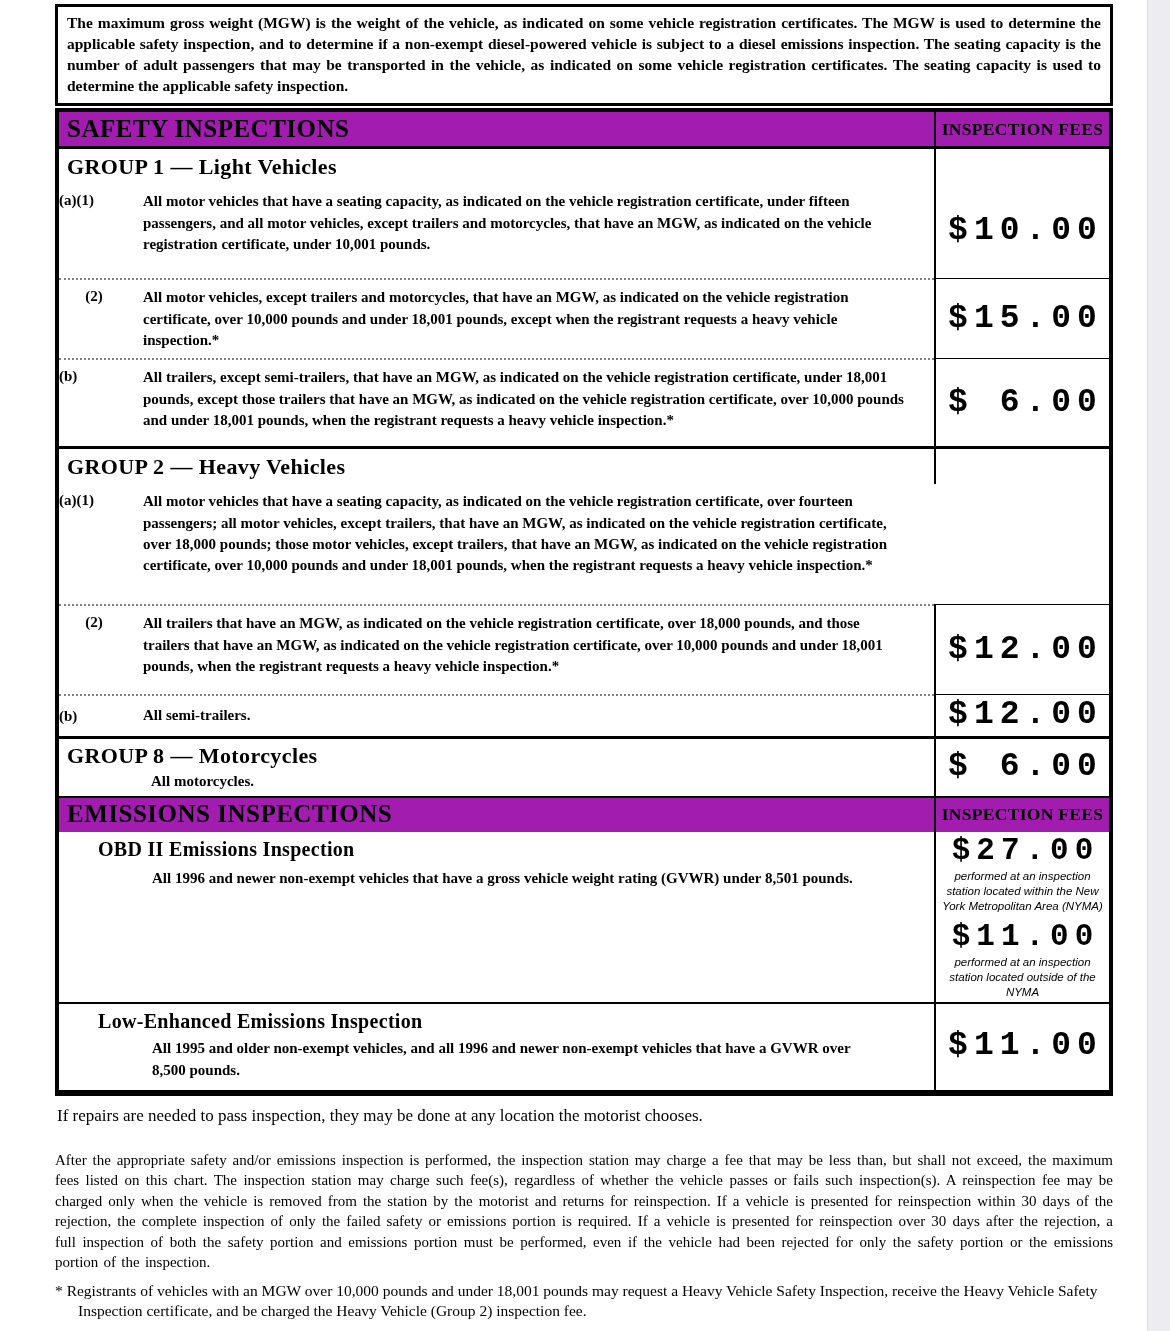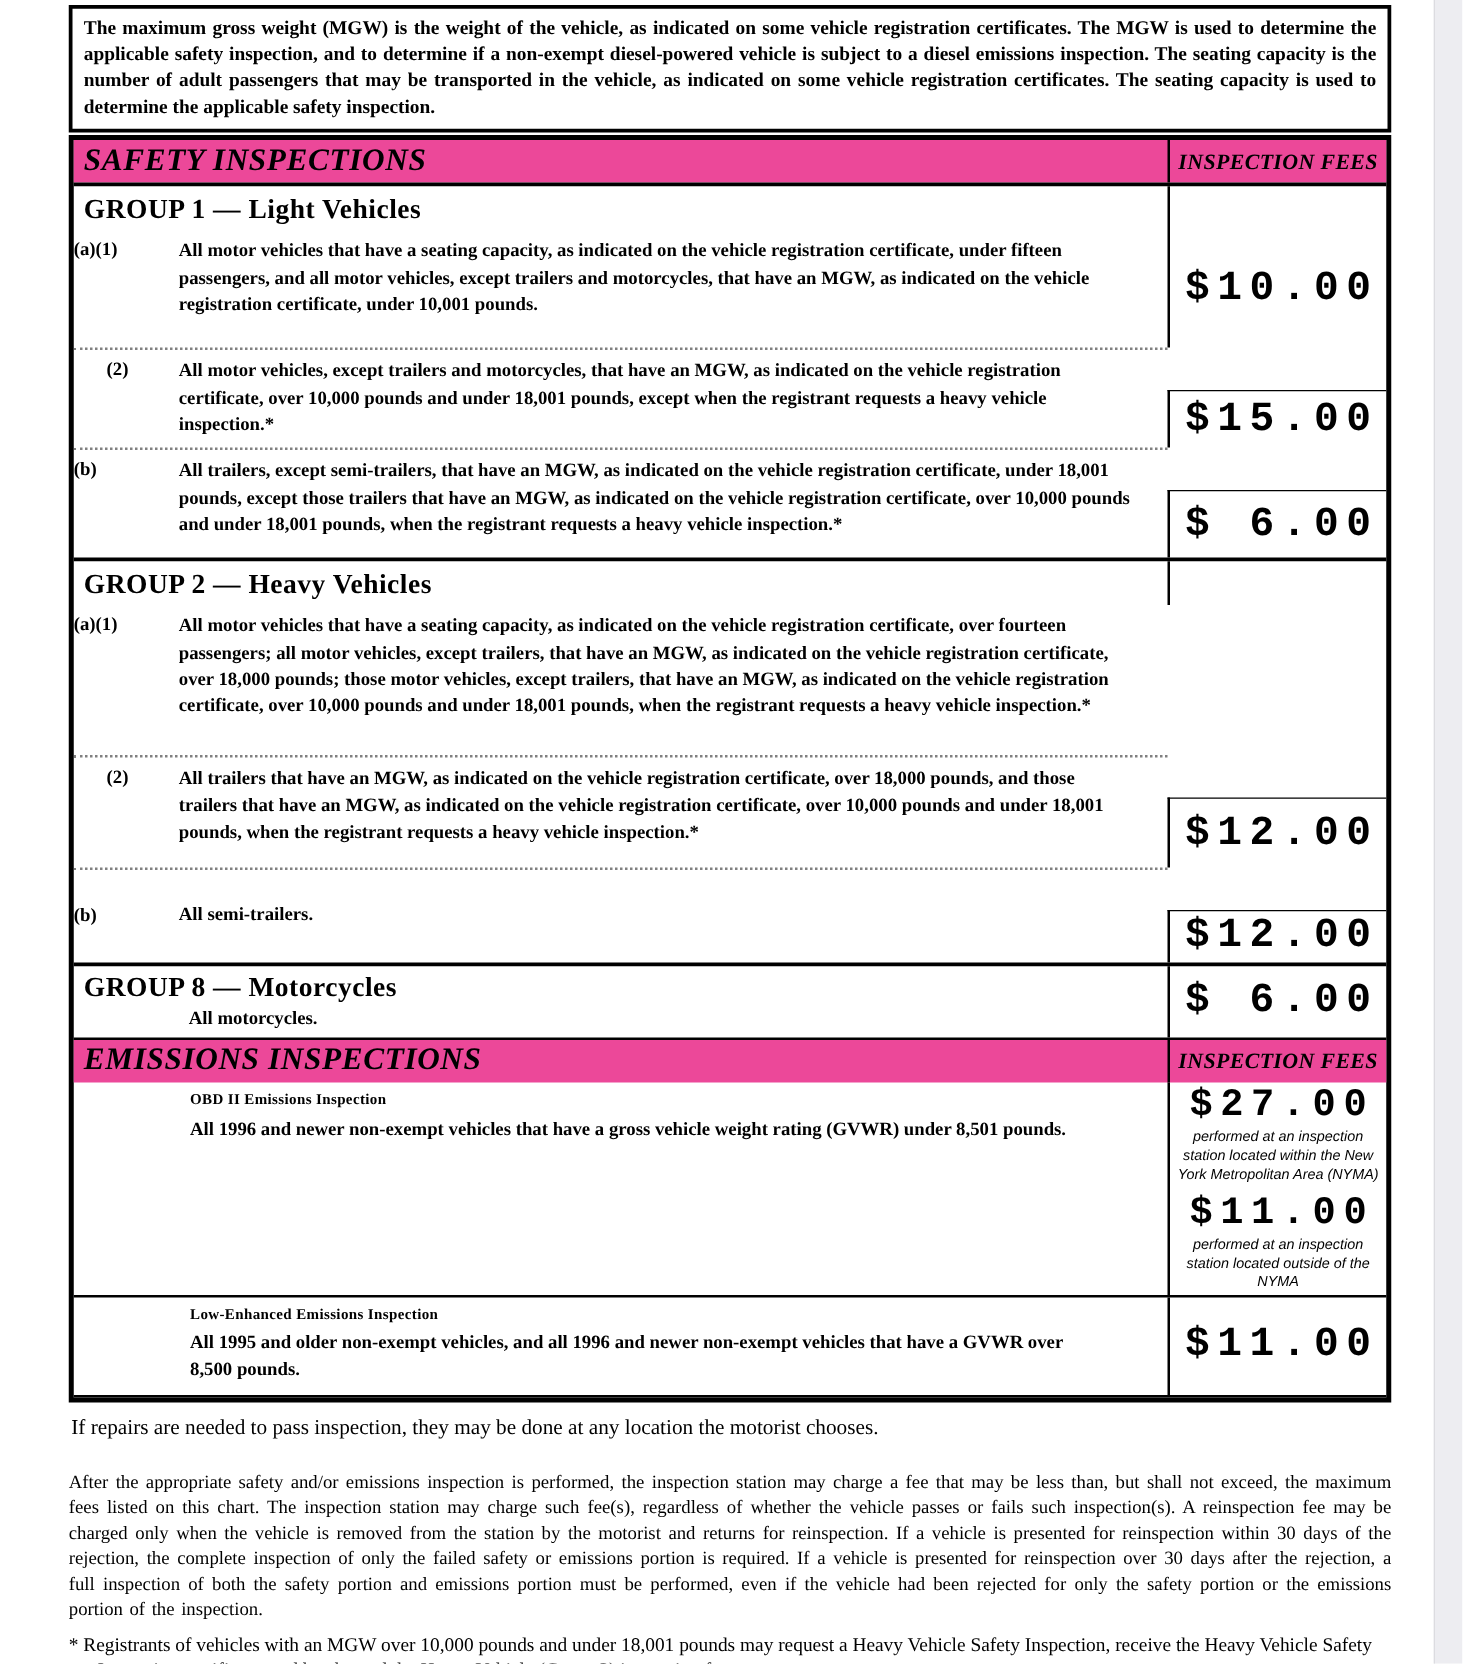--- a/index.html
+++ b/index.html
@@ -21,41 +21,41 @@
 
   
   .fee-table{border:4px solid #000;margin-top:2px;}
   .trow{display:flex;align-items:stretch;}
   .desc{flex:1;min-width:0;position:relative;}
   .fee-cell{
     width:175px;flex:none;border-left:2px solid #000;
     display:flex;flex-direction:column;align-items:center;justify-content:center;
     text-align:center;padding:2px 4px;box-sizing:border-box;
   }
-  .sec-row{background:#ec4899;min-height:34px;font-style:italic;}
+  .sec-row{background:#a21caf;min-height:34px;}
   .sec-row .desc{display:flex;align-items:center;}
   .sec-title{font-size:25px;font-weight:bold;letter-spacing:.5px;padding:1px 0 2px 8px;}
   .fees-head{font-size:17.5px;font-weight:bold;letter-spacing:.3px;}
   .ghead-row{min-height:35px;}
   .ghead-row .desc{display:flex;align-items:center;}
   .group-title{font-size:22px;font-weight:bold;padding:2px 0 2px 8px;letter-spacing:.4px;font-family:Liberation Serif, serif;}
   .item-row .desc{display:flex;padding:7px 6px 7px 0;box-sizing:border-box;}
   .code{width:84px;flex:none;font-weight:bold;font-size:15px;padding-top:1px;}
   .dtext{flex:1;font-weight:bold;font-size:15px;line-height:1.42;max-width:762px;}
   .fee-amt{
     font-family:"Liberation Mono", monospace;font-weight:bold;
     font-size:33px;letter-spacing:6px;text-indent:6px;white-space:pre;line-height:1.1;
   }
   .dash .desc{border-top:2px dotted #808080;}
-  .dash .fee-cell{border-top:1px solid #000;margin-top:34px;}
+  .dash .fee-cell{border-top:1px solid #000;}
   .gsep{height:0;border-top:3px solid #000;}
   .esep{height:0;border-top:2px solid #000;}
 
   
-  .etitle{font-size:12px;font-weight:bold;padding:6px 0 2px 93px;letter-spacing:.3px;}
+  .etitle{font-size:20px;font-weight:bold;padding:6px 0 2px 39px;letter-spacing:.3px;}
   .ebody{font-size:15px;font-weight:bold;line-height:1.75;padding:2px 0 8px 93px;max-width:710px;}
   .fee-note{
     font-family:"Liberation Sans", sans-serif;font-style:italic;
     font-size:11.5px;line-height:1.3;margin:1px 0 6px 0;
   }
   .fee-stack{}
 
   
   .repairs-note{font-size:17px;margin:10px 0 0 2px;}
   .bold-par{

